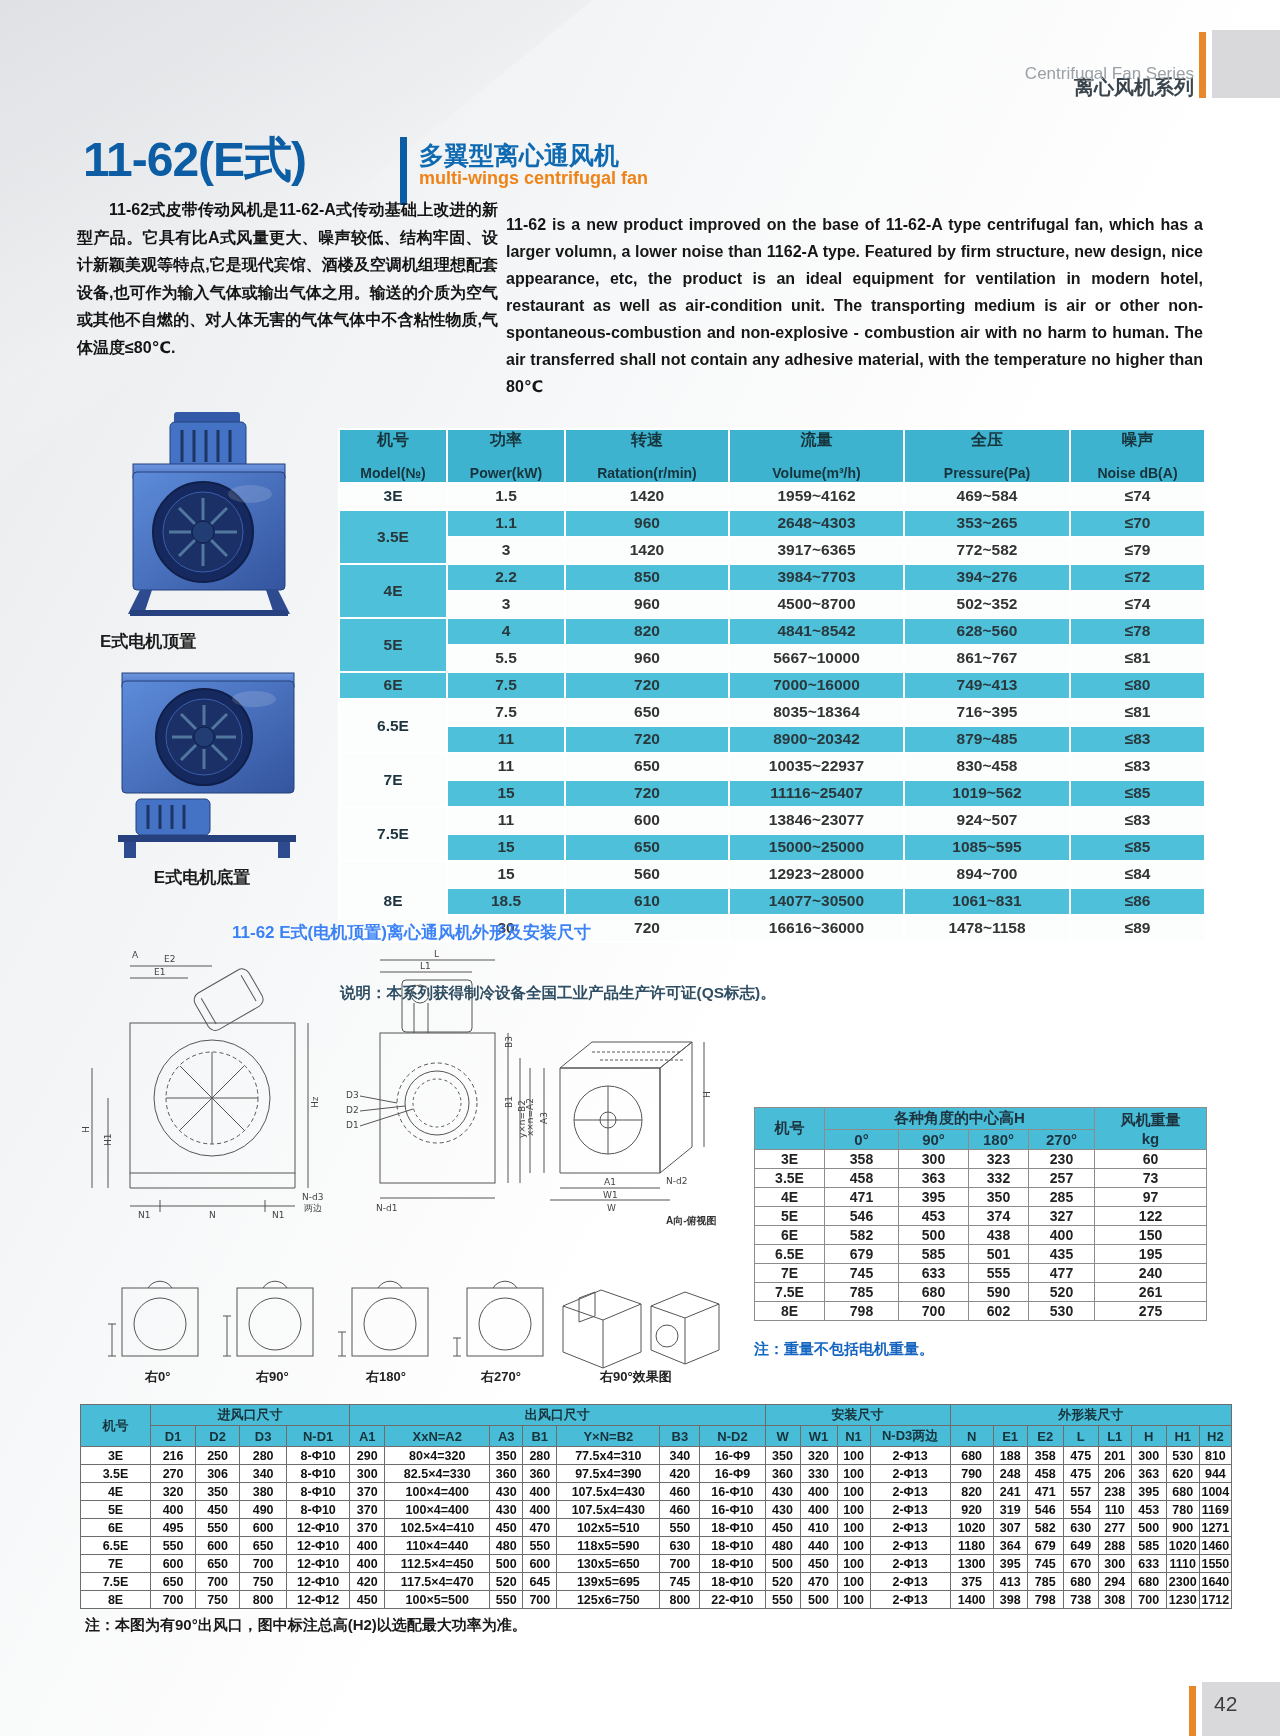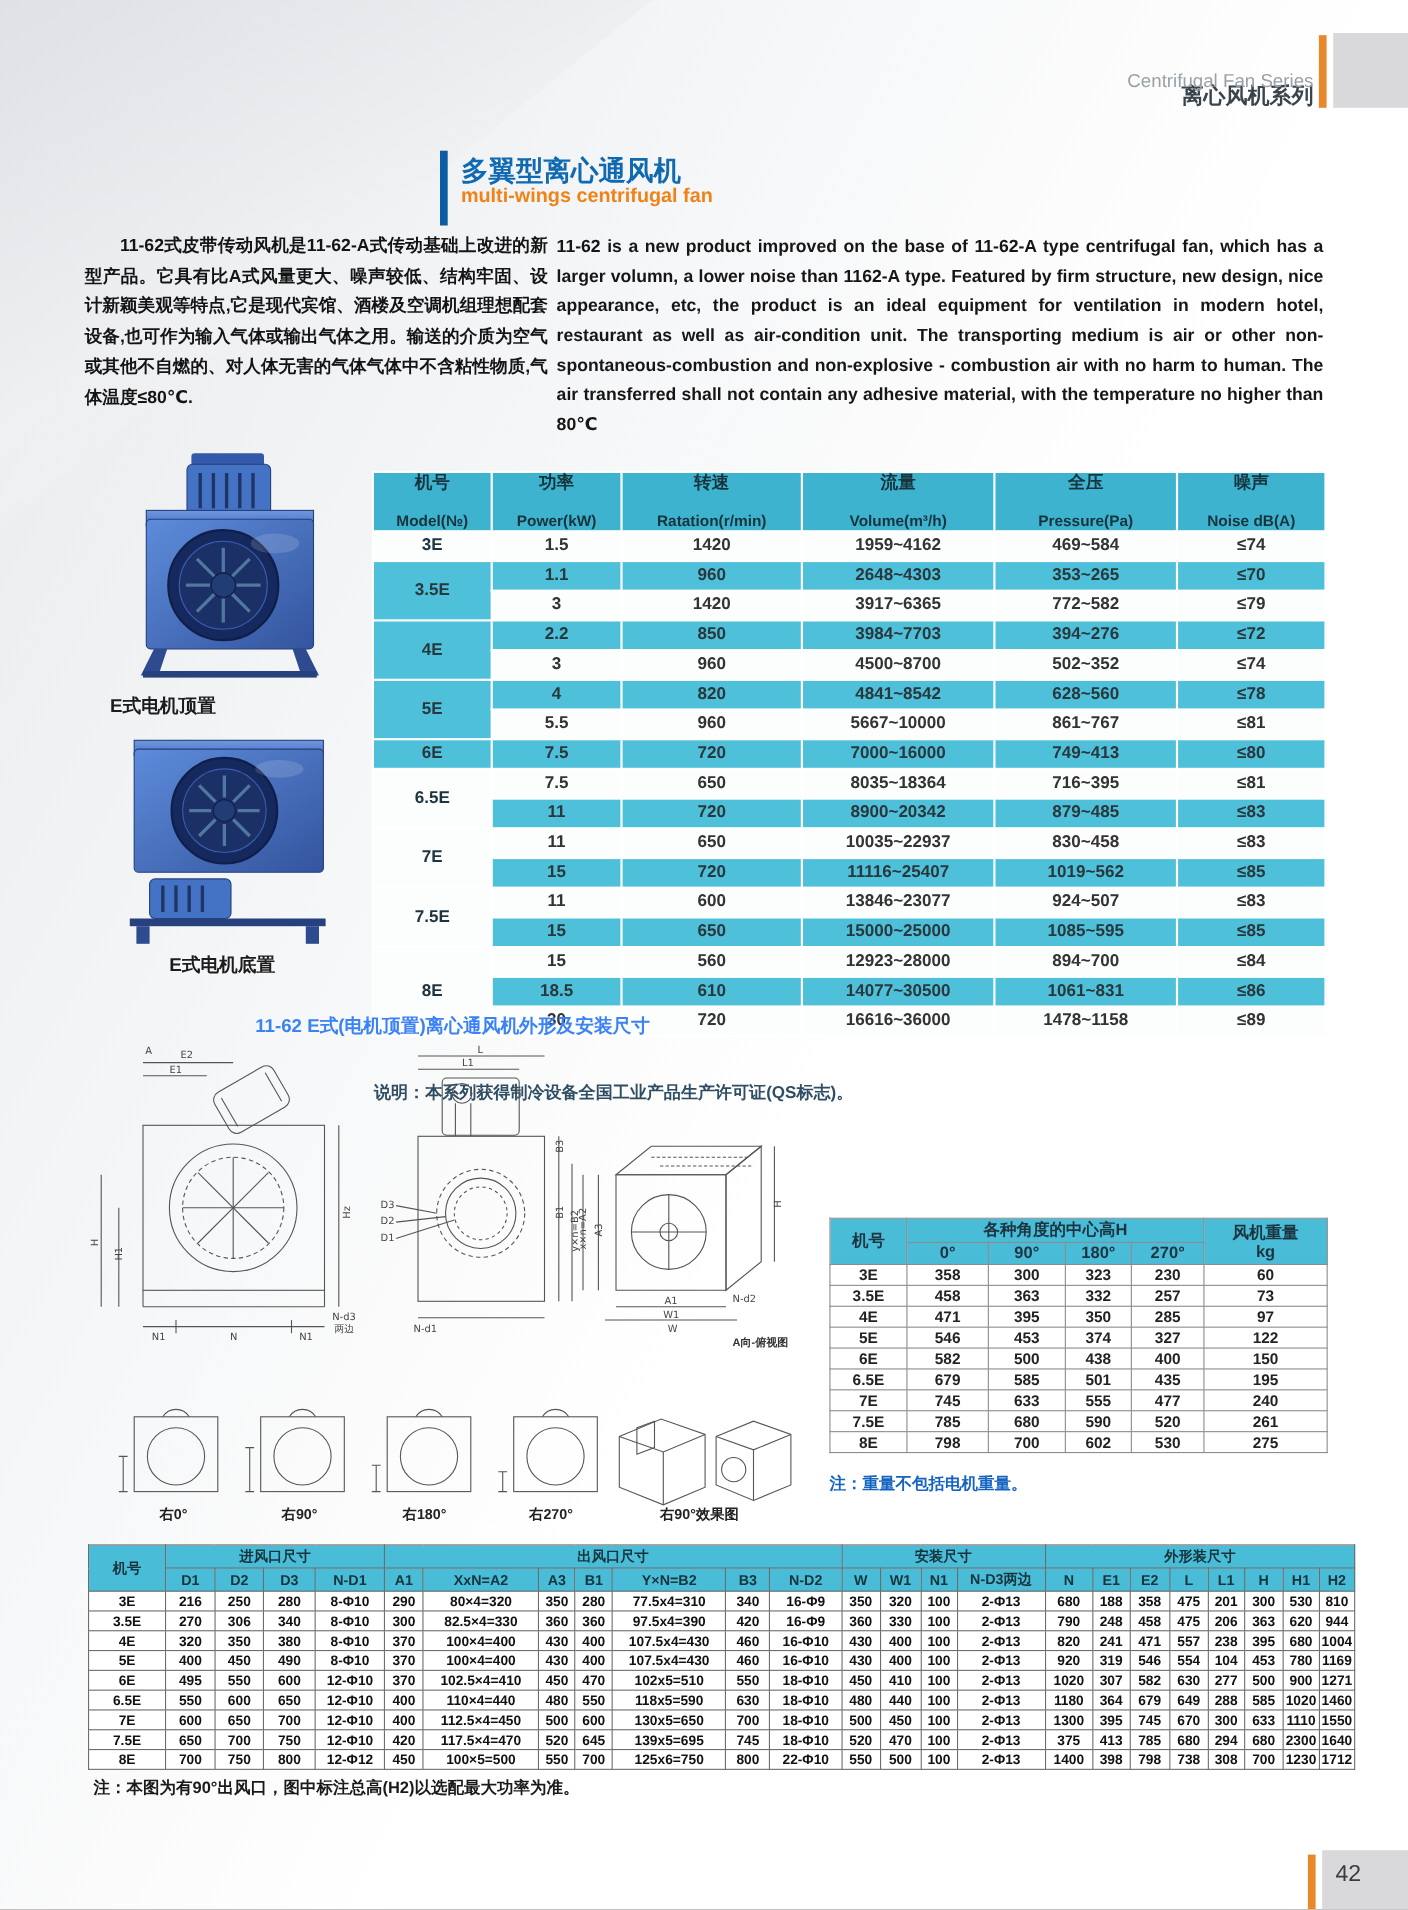--- a/index.html
+++ b/index.html
@@ -17,21 +17,21 @@
   .corner-block-top{position:absolute;left:1212px;top:30px;width:68px;height:68px;background:#d9d9db;}
   .corner-bar-bottom{position:absolute;left:1189px;top:1686px;width:7px;height:50px;background:#e8882a;}
   .corner-block-bottom{position:absolute;left:1202px;top:1682px;width:78px;height:54px;background:#d9d9db;}
   .page-number{position:absolute;left:1214px;top:1692px;font-size:21px;font-weight:normal;color:#3c3c3c;}
   
   .title-model{position:absolute;left:83px;top:128px;font-size:48px;font-weight:bold;color:#0d5da4;letter-spacing:-1px;}
   .title-bar{position:absolute;left:400px;top:137px;width:7px;height:68px;background:#0d5da4;}
   .title-zh{position:absolute;left:419px;top:139px;font-size:25px;font-weight:bold;color:#0f6ab2;}
   .title-en{position:absolute;left:419px;top:168px;font-size:18px;font-weight:bold;color:#ef8318;}
   
-  .intro-zh{position:absolute;left:77px;top:210px;width:421px;font-size:16px;line-height:27.6px;
+  .intro-zh{position:absolute;left:77px;top:196px;width:421px;font-size:16px;line-height:27.6px;
         font-weight:bold;color:#141414;text-align:justify;text-indent:2em;}
   .intro-en{position:absolute;left:506px;top:211px;width:697px;font-size:16px;line-height:27px;
         font-weight:bold;color:#161616;text-align:justify;}
   
   .fan1{position:absolute;left:100px;top:402px;}
   .fan2{position:absolute;left:92px;top:663px;}
   .fan-label1{position:absolute;left:100px;top:630px;width:210px;text-align:left;font-size:17px;font-weight:bold;color:#1c1c1c;}
   .fan-label2{position:absolute;left:92px;top:866px;width:220px;text-align:center;font-size:17px;font-weight:bold;color:#1c1c1c;}
   
   .perf-wrap{position:absolute;left:338px;top:428px;width:866px;}
@@ -71,20 +71,21 @@
 
 <div class="page">
   <div class="bg-grad"></div>
   <div class="bg-wedge"></div>
 
   <div class="series-zh">离心风机系列</div>
   <div class="series-en">Centrifugal Fan Series</div>
   <div class="corner-bar-top"></div>
   <div class="corner-block-top"></div>
 
+  <div class="title-model">11-62(E式)</div>
   <div class="title-bar"></div>
   <div class="title-zh">多翼型离心通风机</div>
   <div class="title-en">multi-wings centrifugal fan</div>
 
   <div class="intro-zh">11-62式皮带传动风机是11-62-A式传动基础上改进的新型产品。它具有比A式风量更大、噪声较低、结构牢固、设计新颖美观等特点,它是现代宾馆、酒楼及空调机组理想配套设备,也可作为输入气体或输出气体之用。输送的介质为空气或其他不自燃的、对人体无害的气体气体中不含粘性物质,气体温度≤80℃.</div>
   <div class="intro-en">11-62 is a new product improved on the base of 11-62-A type centrifugal fan, which has a larger volumn, a lower noise than 1162-A type. Featured by firm structure, new design, nice appearance, etc, the product is an ideal equipment for ventilation in modern hotel, restaurant as well as air-condition unit. The transporting medium is air or other non-spontaneous-combustion and non-explosive - combustion air with no harm to human. The air transferred shall not contain any adhesive material, with the temperature no higher than 80℃</div>
 
   <svg class="fan1" width="210" height="222" viewBox="0 0 210 222">
     <defs>
       <linearGradient id="g1" x1="0" y1="0" x2="1" y2="1">
@@ -729,21 +730,21 @@
             <td>460</td>
             <td>16-Φ10</td>
             <td>430</td>
             <td>400</td>
             <td>100</td>
             <td>2-Φ13</td>
             <td>920</td>
             <td>319</td>
             <td>546</td>
             <td>554</td>
-            <td>104</td>
+            <td>110</td>
             <td>453</td>
             <td>780</td>
             <td>1169</td>
           </tr>
           <tr>
             <td>6E</td>
             <td>495</td>
             <td>550</td>
             <td>600</td>
             <td>12-Φ10</td>

